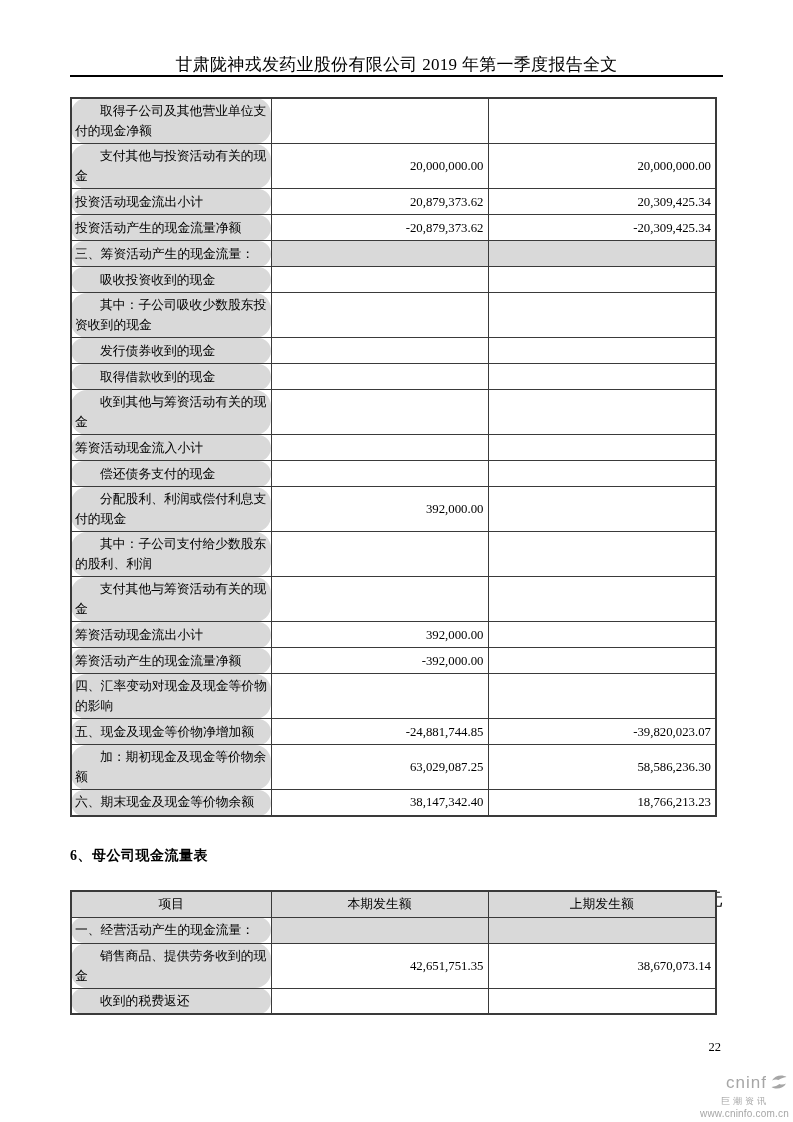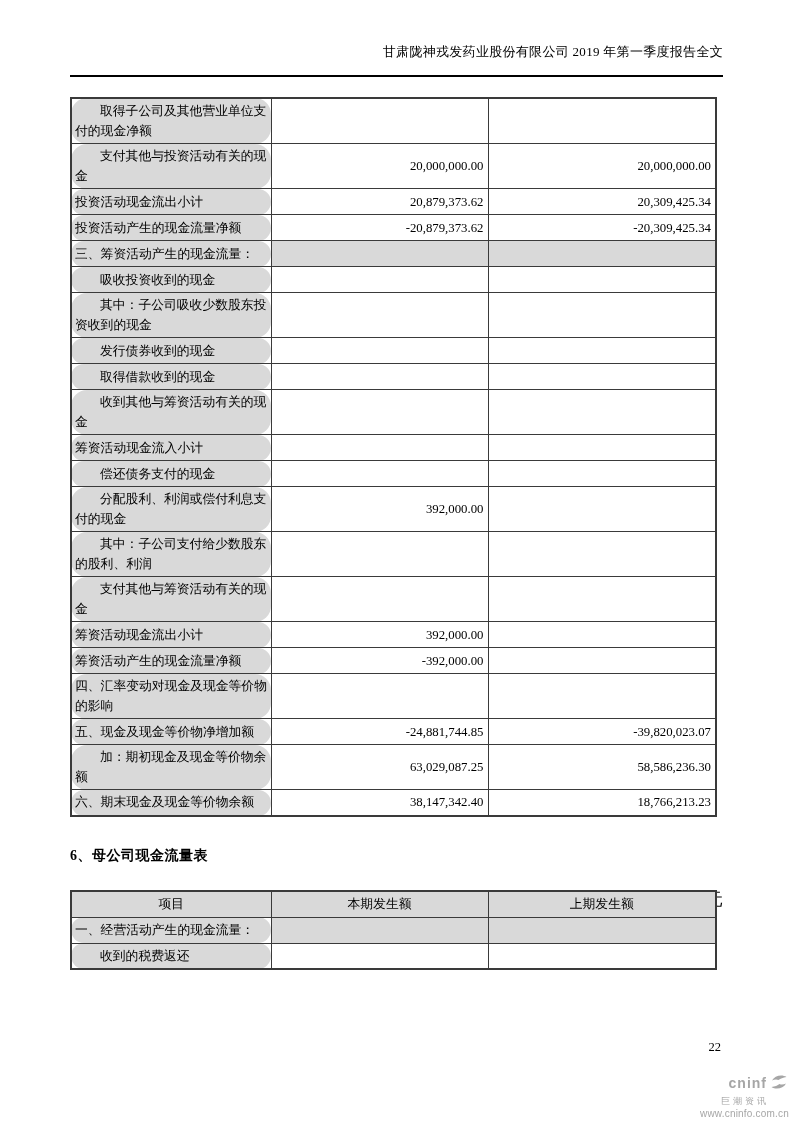--- a/index.html
+++ b/index.html
@@ -9,25 +9,25 @@
     width: 793px;
     height: 1122px;
     margin: 0 auto;
     background: #ffffff;
     font-family: "Liberation Serif", "DejaVu Serif", serif;
     color: #000;
     overflow: hidden;
   }
   .doc-header {
     position: absolute;
-    top: 43px;
+    top: 53px;
     left: 70px;
     width: 653px;
-    text-align: right;
-    font-size: 13px;
+    text-align: center;
+    font-size: 17px;
     letter-spacing: 0.3px;
     white-space: nowrap;
   }
   .header-rule {
     position: absolute;
     top: 75px;
     left: 70px;
     width: 653px;
     height: 2px;
     background: #000;
@@ -88,21 +88,21 @@
     position: absolute;
     top: 1072px;
     right: 4px;
     width: 110px;
     text-align: right;
     color: var(--logo-gray, #a6a6a6);
     line-height: 1.1;
     font-family: "Liberation Sans", "DejaVu Sans", sans-serif;
   }
   .logo-row { display: flex; align-items: center; justify-content: flex-end; gap: 2px; }
-  .logo-name { font-size: 14px; font-weight: bold; letter-spacing: 1px; }
+  .logo-name { font-size: 17px; font-weight: normal; letter-spacing: 1px; }
   .logo-caption { font-size: 9px; letter-spacing: 3px; margin-right: 20px; margin-top: 1px; }
   .logo-url { font-size: 10px; margin-top: 2px; letter-spacing: 0.2px; }
 </style>
 </head>
 <body>
 
 <div class="page">
 
   <div class="doc-header">甘肃陇神戎发药业股份有限公司 2019 年第一季度报告全文</div>
   <div class="header-rule"></div>
@@ -238,20 +238,25 @@
         <th>上期发生额</th>
       </tr>
     </thead>
     <tbody>
         <tr class="section">
           <td class="label-cell">一、经营活动产生的现金流量：</td>
           <td class="num-cell"></td>
           <td class="num-cell"></td>
         </tr>
         <tr>
+          <td class="label-cell indent">销售商品、提供劳务收到的现金</td>
+          <td class="num-cell">42,651,751.35</td>
+          <td class="num-cell">38,670,073.14</td>
+        </tr>
+        <tr>
           <td class="label-cell indent">收到的税费返还</td>
           <td class="num-cell"></td>
           <td class="num-cell"></td>
         </tr>
       </tbody>
   </table>
 
   <div class="page-number">22</div>
 
   <div class="logo-block">

